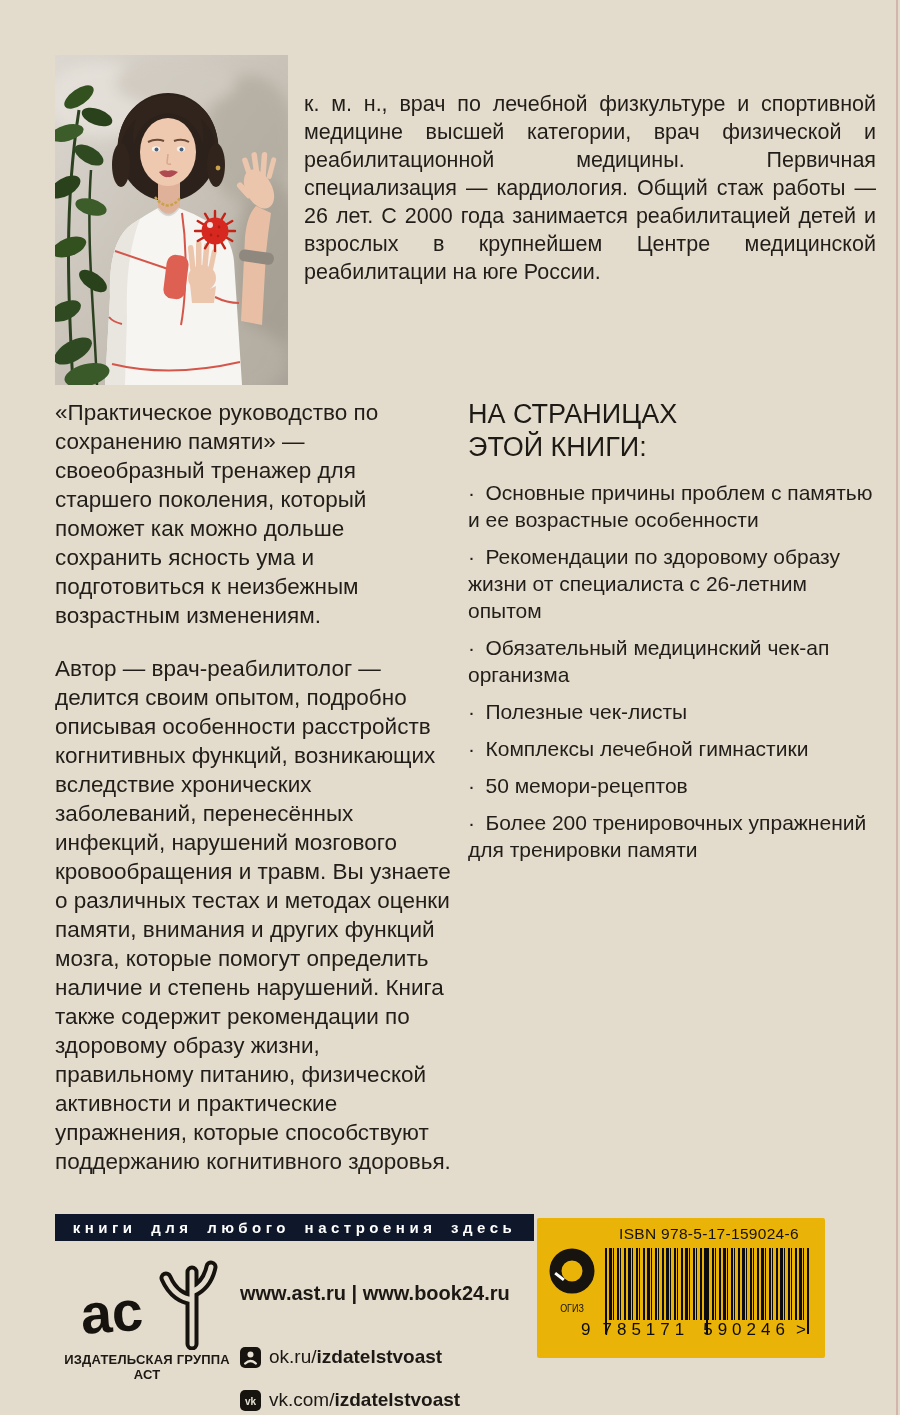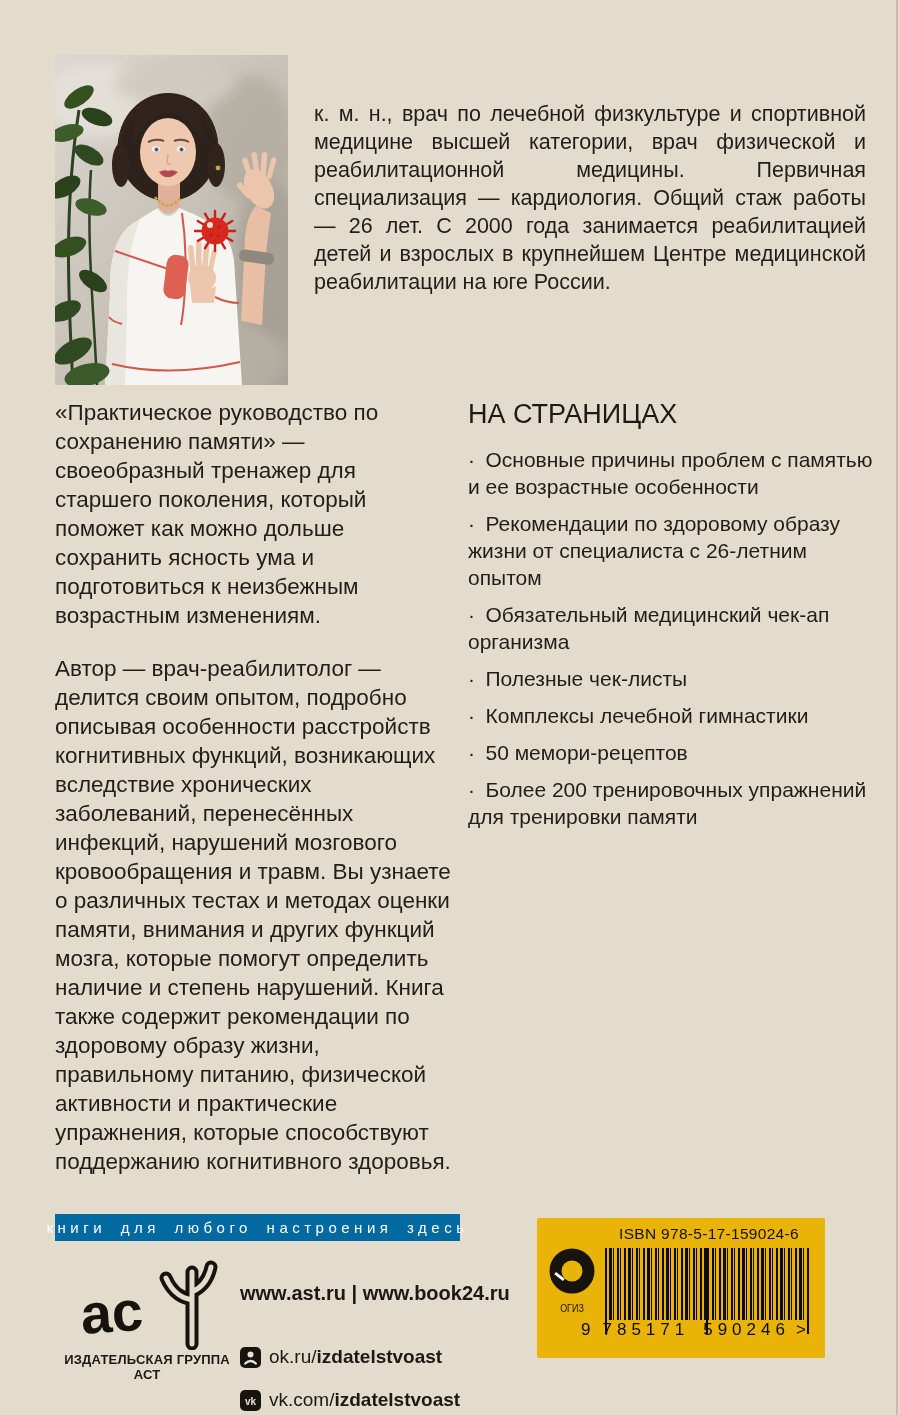--- a/index.html
+++ b/index.html
@@ -8,33 +8,33 @@
     font-family:"Liberation Sans",sans-serif;color:#211d18;overflow:hidden;
   }
   .edge-line{position:absolute;right:2px;top:0;width:2px;height:100%;
     background:#cfa8a0;opacity:.75;}
 
   
   .photo{position:absolute;left:55px;top:55px;width:233px;height:330px;overflow:hidden;}
   .author-block{position:absolute;left:300px;top:86px;width:580px;}
   .author-name{margin:0 0 11px;font-size:26px;font-weight:bold;color:#9c2420;letter-spacing:.2px;}
   .author-name .dash{color:#2a2520;font-weight:bold;}
-  .author-bio{margin:14px;font-size:21.5px;line-height:28px;text-align:justify;color:#211d18;}
+  .author-bio{margin:4px;font-size:21.5px;line-height:28px;text-align:justify;color:#211d18;}
 
   
   .col-left{position:absolute;left:55px;top:398px;width:402px;font-size:22.5px;line-height:29px;}
   .col-left p{margin:0 0 24px;}
   .col-right{position:absolute;left:468px;top:398px;width:414px;}
   .intro{margin:0 0 27px;color:#a81f1c;font-weight:bold;font-size:21.5px;line-height:27px;}
   .books-heading{font-size:27px;line-height:33px;font-weight:normal;color:#1d1914;margin:0 0 15px;}
   .bullet-list .bullet-item{margin:0 0 10px;font-size:21px;line-height:27px;}
 
   
-  .banner{position:absolute;left:55px;top:1214px;width:405px;height:27px;background:#0369a1;
-    color:#fff;font-weight:normal;font-size:15px;letter-spacing:4.5px;word-spacing:6px;
+  .banner{position:absolute;left:55px;top:1214px;width:479px;height:27px;background:#0f172a;
+    color:#fff;font-weight:bold;font-size:15px;letter-spacing:4.5px;word-spacing:6px;
     display:flex;align-items:center;justify-content:center;white-space:nowrap;}
   .ast-logo{position:absolute;left:80px;top:1248px;}
   .publisher-caption{position:absolute;left:52px;top:1352px;width:190px;text-align:center;
     font-size:13px;font-weight:bold;letter-spacing:.2px;color:#1c1813;}
   .websites{position:absolute;left:240px;top:1282px;font-size:20px;font-weight:bold;color:#1c1813;}
   .social-row{position:absolute;left:240px;display:flex;align-items:center;gap:8px;
     font-size:19px;color:#1c1813;}
   .social-row.vk{top:1389px;} .social-row.ok{top:1346px;}
   .social-row .handle{font-weight:bold;}
   .social-row svg{display:block;}
@@ -191,20 +191,21 @@
   </div>
 
   <div class="col-left">
     <p>«Практическое руководство по сохранению памяти» — своеобразный тренажер для старшего поколения, который поможет как можно дольше сохранить ясность ума и подготовиться к неизбежным возрастным изменениям.</p>
     <p>Автор — врач-реабилитолог — делится своим опытом, подробно описывая особенности расстройств когнитивных функций, возникающих вследствие хронических заболеваний, перенесённых инфекций, нарушений мозгового кровообращения и травм. Вы узнаете о различных тестах и методах оценки памяти, внимания и других функций мозга, которые помогут определить наличие и степень нарушений. Книга также содержит рекомендации по здоровому образу жизни, правильному питанию, физической активности и практические упражнения, которые способствуют поддержанию когнитивного здоровья.</p>
   </div>
 
   <div class="col-right">
     <div class="books-heading">
       <div>НА СТРАНИЦАХ</div>
+      <div>ЭТОЙ КНИГИ:</div>
     </div>
     <div class="bullet-list">
         <p class="bullet-item">· Основные причины проблем с памятью и ее возрастные особенности</p>
         <p class="bullet-item">· Рекомендации по здоровому образу жизни от специалиста с 26-летним опытом</p>
         <p class="bullet-item">· Обязательный медицинский чек-ап организма</p>
         <p class="bullet-item">· Полезные чек-листы</p>
         <p class="bullet-item">· Комплексы лечебной гимнастики</p>
         <p class="bullet-item">· 50 мемори-рецептов</p>
         <p class="bullet-item">· Более 200 тренировочных упражнений для тренировки памяти</p>
       </div>

